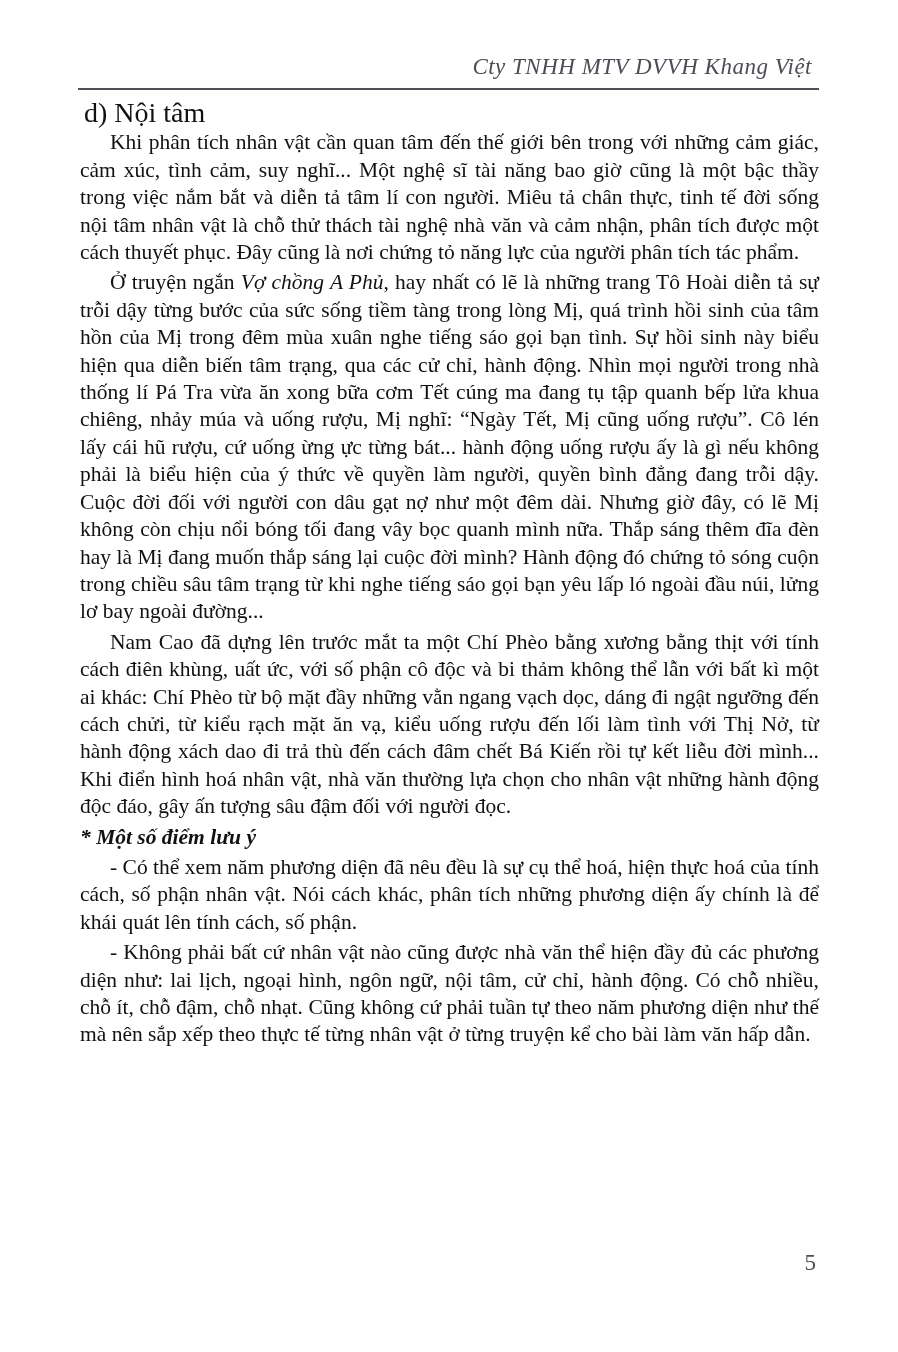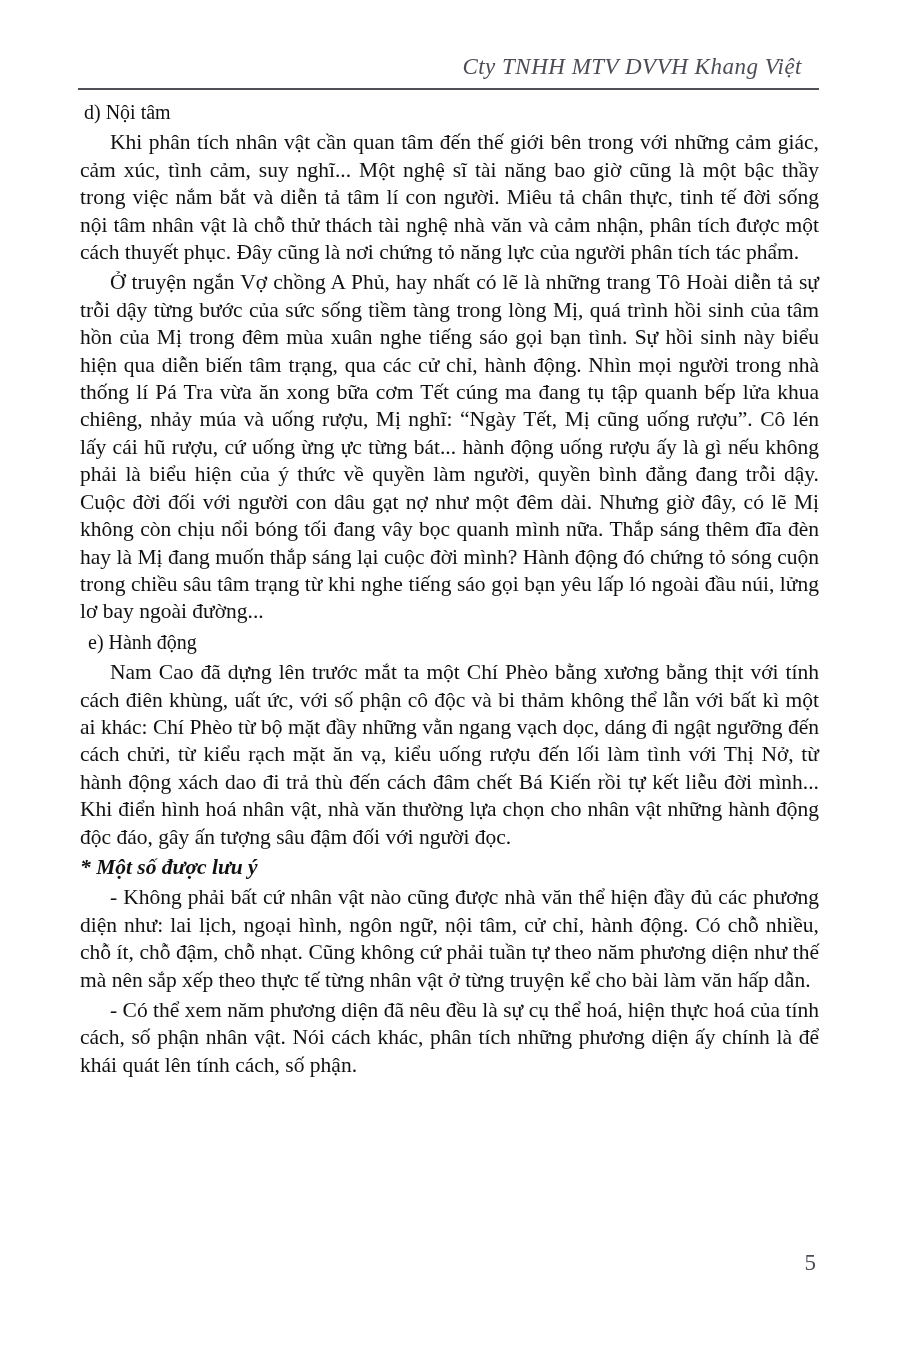--- a/index.html
+++ b/index.html
@@ -11,21 +11,21 @@
     position: relative;
     width: 898px;
     height: 1352px;
     background: #ffffff;
     font-family: "Liberation Serif", "DejaVu Serif", serif;
     overflow: hidden;
   }
   .header {
     position: absolute;
     top: 54px;
-    left: 62px;
+    left: 72px;
     width: 740px;
     text-align: right;
     font-style: italic;
     font-size: 23px;
     letter-spacing: 0.5px;
     color: #4c4d55;
   }
   .header-rule {
     position: absolute;
     top: 88px;
@@ -40,37 +40,38 @@
     width: 739px;
     font-size: 21.5px;
     line-height: 27.4px;
     color: #111111;
     text-align: justify;
   }
   .heading {
     margin: 3px 0 0 0;
     text-indent: 4px;
     font-weight: normal;
-    font-size: 20px;
+    font-size: 28px;
   }
   .heading-e {
     text-indent: 8px;
   }
   .para {
     margin: 3px 0 0 0;
     text-indent: 30px;
   }
   .notes-heading {
     margin: 3px 0 0 0;
     font-weight: bold;
     font-style: italic;
     font-size: 21.5px;
     text-indent: 0;
   }
   .book-title {
+    font-style: italic;
   }
   .page-number {
     position: absolute;
     top: 1250px;
     right: 82px;
     font-size: 23px;
     color: #4c4d55;
   }
 </style>
 </head>
@@ -84,29 +85,28 @@
   <div class="header-rule"></div>
 
   <div class="content">
 
     <p class="heading">d) Nội tâm</p>
 
     <p class="para">Khi phân tích nhân vật cần quan tâm đến thế giới bên trong với những cảm giác, cảm xúc, tình cảm, suy nghĩ... Một nghệ sĩ tài năng bao giờ cũng là một bậc thầy trong việc nắm bắt và diễn tả tâm lí con người. Miêu tả chân thực, tinh tế đời sống nội tâm nhân vật là chỗ thử thách tài nghệ nhà văn và cảm nhận, phân tích được một cách thuyết phục. Đây cũng là nơi chứng tỏ năng lực của người phân tích tác phẩm.</p>
 
     <p class="para"><span>Ở truyện ngắn </span><span class="book-title">Vợ chồng A Phủ</span><span>, hay nhất có lẽ là những trang Tô Hoài diễn tả sự trỗi dậy từng bước của sức sống tiềm tàng trong lòng Mị, quá trình hồi sinh của tâm hồn của Mị trong đêm mùa xuân nghe tiếng sáo gọi bạn tình. Sự hồi sinh này biểu hiện qua diễn biến tâm trạng, qua các cử chỉ, hành động. Nhìn mọi người trong nhà thống lí Pá Tra vừa ăn xong bữa cơm Tết cúng ma đang tụ tập quanh bếp lửa khua chiêng, nhảy múa và uống rượu, Mị nghĩ: “Ngày Tết, Mị cũng uống rượu”. Cô lén lấy cái hũ rượu, cứ uống ừng ực từng bát... hành động uống rượu ấy là gì nếu không phải là biểu hiện của ý thức về quyền làm người, quyền bình đẳng đang trỗi dậy. Cuộc đời đối với người con dâu gạt nợ như một đêm dài. Nhưng giờ đây, có lẽ Mị không còn chịu nổi bóng tối đang vây bọc quanh mình nữa. Thắp sáng thêm đĩa đèn hay là Mị đang muốn thắp sáng lại cuộc đời mình? Hành động đó chứng tỏ sóng cuộn trong chiều sâu tâm trạng từ khi nghe tiếng sáo gọi bạn yêu lấp ló ngoài đầu núi, lửng lơ bay ngoài đường...</span></p>
 
-    <p class="heading heading-e">e) Hành động</p>
 
 
     <p class="para">Nam Cao đã dựng lên trước mắt ta một Chí Phèo bằng xương bằng thịt với tính cách điên khùng, uất ức, với số phận cô độc và bi thảm không thể lẫn với bất kì một ai khác: Chí Phèo từ bộ mặt đầy những vằn ngang vạch dọc, dáng đi ngật ngưỡng đến cách chửi, từ kiểu rạch mặt ăn vạ, kiểu uống rượu đến lối làm tình với Thị Nở, từ hành động xách dao đi trả thù đến cách đâm chết Bá Kiến rồi tự kết liễu đời mình... Khi điển hình hoá nhân vật, nhà văn thường lựa chọn cho nhân vật những hành động độc đáo, gây ấn tượng sâu đậm đối với người đọc.</p>
 
-    <p class="notes-heading">* Một số được lưu ý</p>
+    <p class="notes-heading">* Một số điểm lưu ý</p>
+
+    <p class="para">- Có thể xem năm phương diện đã nêu đều là sự cụ thể hoá, hiện thực hoá của tính cách, số phận nhân vật. Nói cách khác, phân tích những phương diện ấy chính là để khái quát lên tính cách, số phận.</p>
 
     <p class="para">- Không phải bất cứ nhân vật nào cũng được nhà văn thể hiện đầy đủ các phương diện như: lai lịch, ngoại hình, ngôn ngữ, nội tâm, cử chỉ, hành động. Có chỗ nhiều, chỗ ít, chỗ đậm, chỗ nhạt. Cũng không cứ phải tuần tự theo năm phương diện như thế mà nên sắp xếp theo thực tế từng nhân vật ở từng truyện kể cho bài làm văn hấp dẫn.</p>
-
-    <p class="para">- Có thể xem năm phương diện đã nêu đều là sự cụ thể hoá, hiện thực hoá của tính cách, số phận nhân vật. Nói cách khác, phân tích những phương diện ấy chính là để khái quát lên tính cách, số phận.</p>
 
 
   </div>
 
   <div class="page-number">5</div>
 
 </div>
 
 </body></html>

